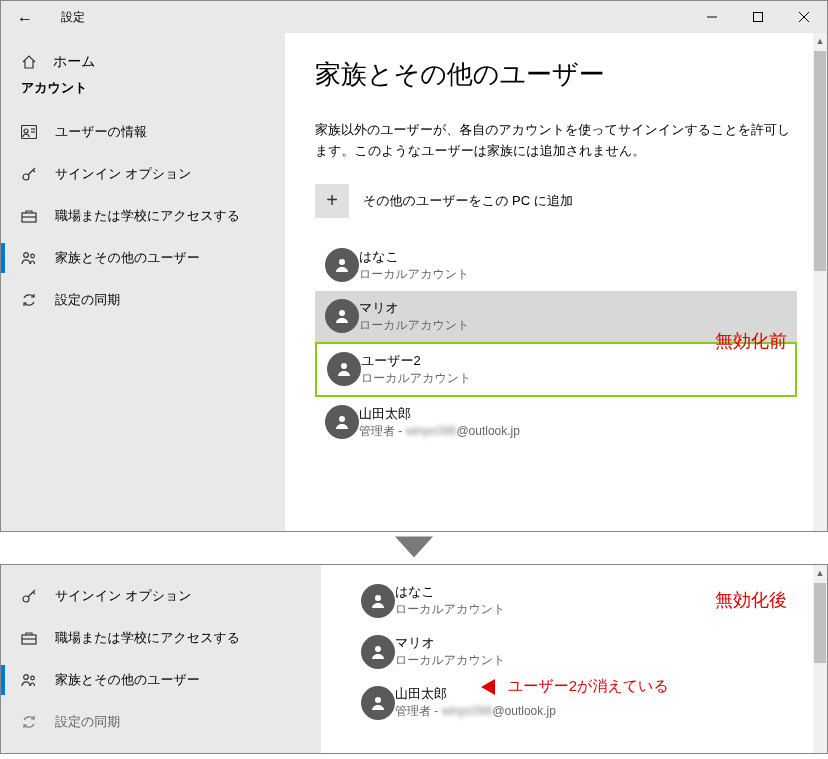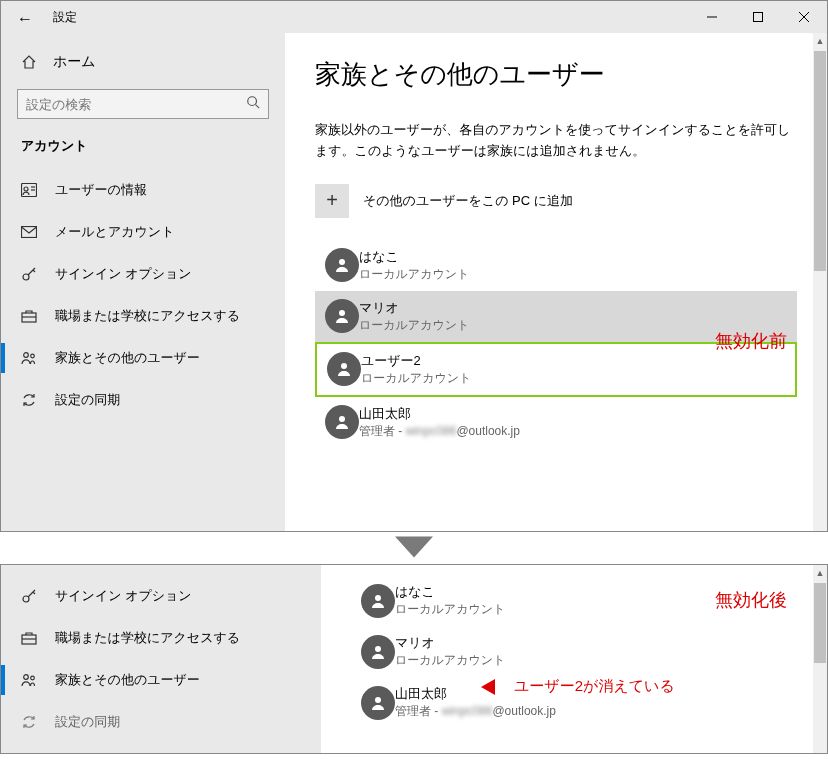--- a/index.html
+++ b/index.html
@@ -1,20 +1,20 @@
 <!DOCTYPE html>
 <html><head>
 <meta charset="utf-8">
 <style>
   * { box-sizing: border-box; margin: 0; padding: 0; font-family: "Yu Gothic UI", "Meiryo", sans-serif; }
   body { background: #fff; width: 828px; }
   .window { width: 828px; border: 1px solid #888; background: #fff; position: relative; }
   .title-bar { height: 32px; display: flex; align-items: center; background: #e9e9e9; }
   .title-bar .back { width: 48px; text-align: center; font-size: 16px; }
-  .title-bar .title { font-size: 12px; padding-left: 4px; }
+  .title-bar .title { font-size: 12px; padding-left: 4px; margin-left: 8px; }
   .win-controls { position: absolute; right: 0; top: 0; display: flex; }
   .win-controls div { width: 46px; height: 32px; display: flex; align-items: center; justify-content: center; }
   .win-controls svg { width: 10px; height: 10px; }
   .body { display: flex; height: 498px; }
   .sidebar { width: 284px; background: #e9e9e9; padding-top: 12px; position: relative; }
   .home-row { display: flex; align-items: center; padding: 8px 20px; font-size: 14px; gap: 16px; }
   .search-box { margin: 10px 16px 18px 16px; border: 1px solid #999; background: #f3f3f3; display: flex; align-items: center; padding: 5px 8px; }
   .search-box input { border: none; background: transparent; outline: none; font-size: 13px; flex: 1; }
   .section-head { font-weight: 600; font-size: 13px; padding: 0 20px 14px 20px; }
   .nav-item { display: flex; align-items: center; gap: 18px; padding: 12px 20px; font-size: 13px; position: relative; }
@@ -38,21 +38,21 @@
   .annot { position: absolute; font-size: 18px; color: #d00; font-weight: 500; }
   .scrollbar { position: absolute; right: 0; top: 0; width: 14px; height: 100%; background: #f0f0f0; display: flex; flex-direction: column; align-items: center; }
   .scrollbar .arrow { height: 16px; font-size: 9px; color: #666; display:flex; align-items:center; }
   .scrollbar .thumb { width: 12px; background: #c0c0c0; margin-top: 2px; }
   .gap-arrow { display: flex; justify-content: center; padding: 4px 0 6px 0; }
   .gap-arrow svg { width: 38px; height: 22px; fill: #7a7a7a; }
   
   .window2 { width: 828px; border: 1px solid #888; display: flex; height: 190px; overflow: hidden; position: relative; }
   .sidebar2 { width: 320px; background: #e9e9e9; padding-top: 10px; position: relative; }
   .main2 { flex: 1; padding: 10px 30px 0 30px; position: relative; }
-  .annot2-arrow { position: absolute; font-size: 16px; color: #d00; font-weight: 500; display:flex; align-items:center; gap:19px; }
+  .annot2-arrow { position: absolute; font-size: 16px; color: #d00; font-weight: 500; display:flex; align-items:center; gap:13px; }
   .red-tri { display:inline-block; width:0; height:0; border-top:8px solid transparent; border-bottom:8px solid transparent; border-right:14px solid #d00; }
 </style>
 </head>
 <body>
 
 <div class="window">
   <div class="title-bar">
     <div class="back">←</div>
     <div class="title">設定</div>
     <div class="win-controls">
@@ -77,52 +77,34 @@
 
   <div class="body">
     <div class="sidebar">
       <div class="home-row">
         <span class="icon-slot">
           <svg width="16" height="16" viewBox="0 0 16 16" fill="none" stroke="#333" stroke-width="1.2">
               <path d="M2 8 L8 2 L14 8 M4 7 v7 h8 v-7"></path>
             </svg>
         </span>
         <span>ホーム</span>
-      </div>
-      <div class="search-box">
-        <input placeholder="設定の検索" style="">
-        <span>
-          <svg width="14" height="14" viewBox="0 0 16 16" fill="none" stroke="#555" stroke-width="1.3">
-              <circle cx="7" cy="7" r="5"></circle>
-              <line x1="11" y1="11" x2="15" y2="15"></line>
-            </svg>
-        </span>
       </div>
       <div class="section-head">アカウント</div>
 
       <div class="nav-item">
         <span class="icon-slot">
             <svg width="16" height="14" viewBox="0 0 16 14" fill="none" stroke="#333" stroke-width="1.2">
               <rect x="0.5" y="0.5" width="15" height="13" rx="1"></rect>
               <circle cx="5" cy="6" r="2"></circle>
               <path d="M2 12c0-1.5 1.5-2.8 3-2.8s3 1.3 3 2.8"></path>
               <line x1="10" y1="4" x2="14" y2="4"></line>
               <line x1="10" y1="7" x2="14" y2="7"></line>
             </svg>
           </span>
         <span>ユーザーの情報</span>
-      </div>
-      <div class="nav-item">
-        <span class="icon-slot">
-            <svg width="16" height="12" viewBox="0 0 16 12" fill="none" stroke="#333" stroke-width="1.2">
-              <rect x="0.5" y="0.5" width="15" height="11"></rect>
-              <path d="M0.5 1 L8 7 L15.5 1"></path>
-            </svg>
-          </span>
-        <span>メールとアカウント</span>
       </div>
       <div class="nav-item">
         <span class="icon-slot">
             <svg width="16" height="16" viewBox="0 0 16 16" fill="none" stroke="#333" stroke-width="1.2">
               <circle cx="5" cy="11" r="3"></circle>
               <path d="M7 9 L14 2 M12 4 l2 2"></path>
             </svg>
           </span>
         <span>サインイン オプション</span>
       </div>

